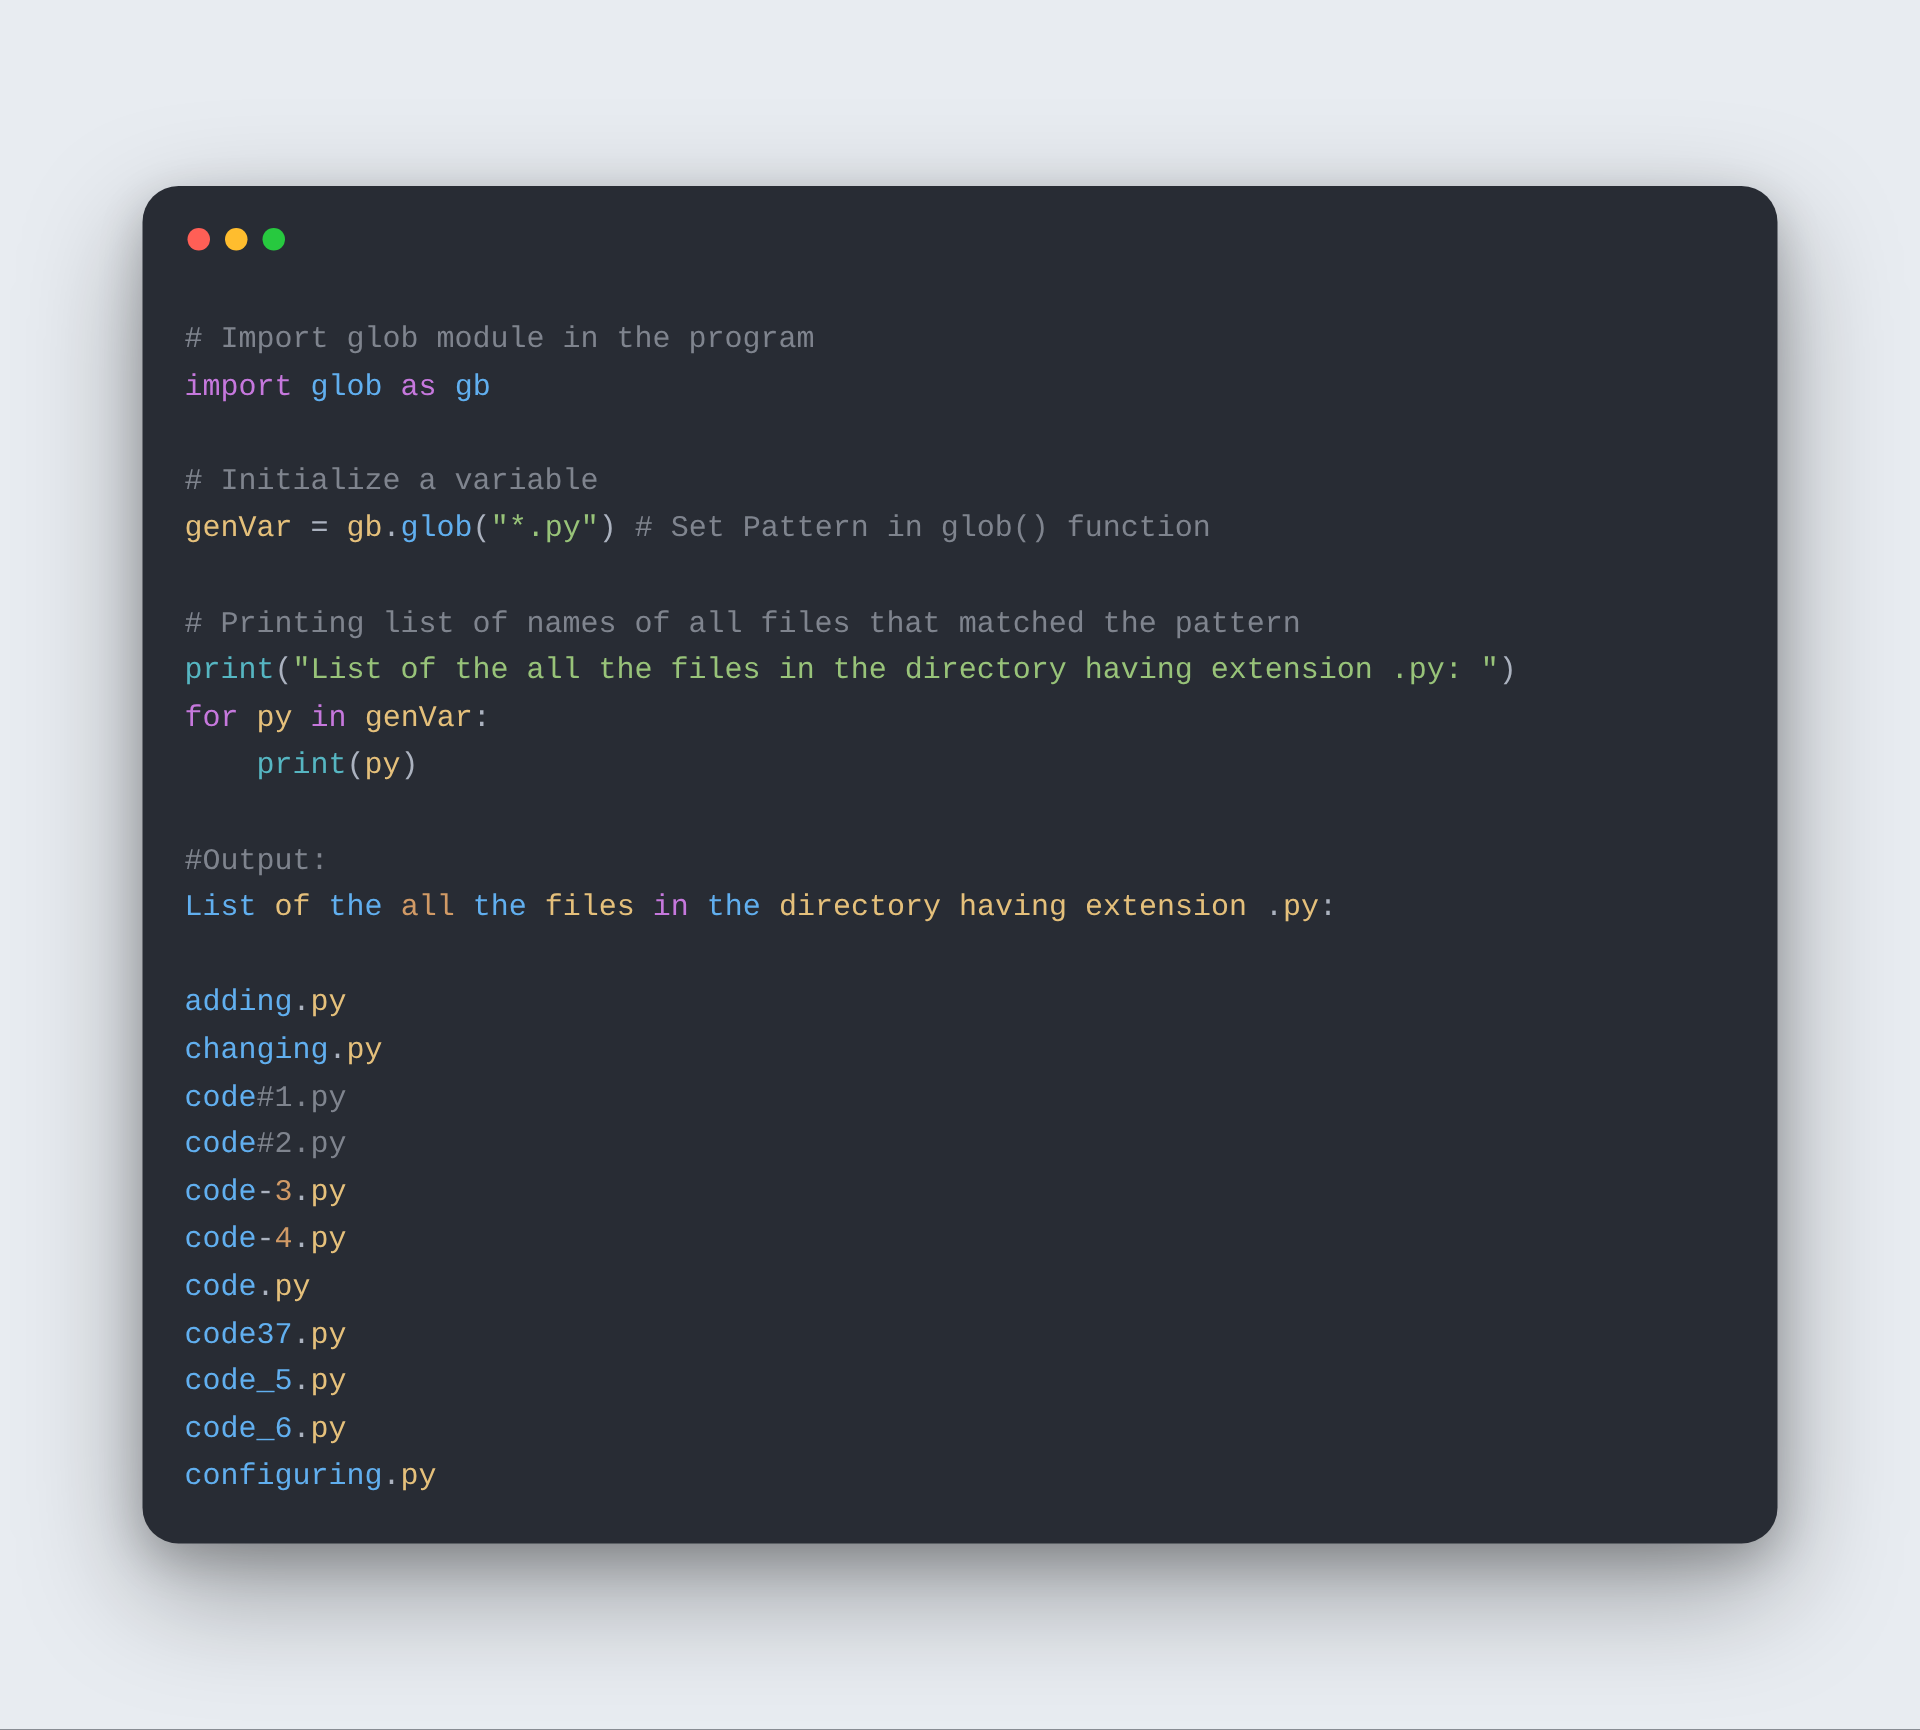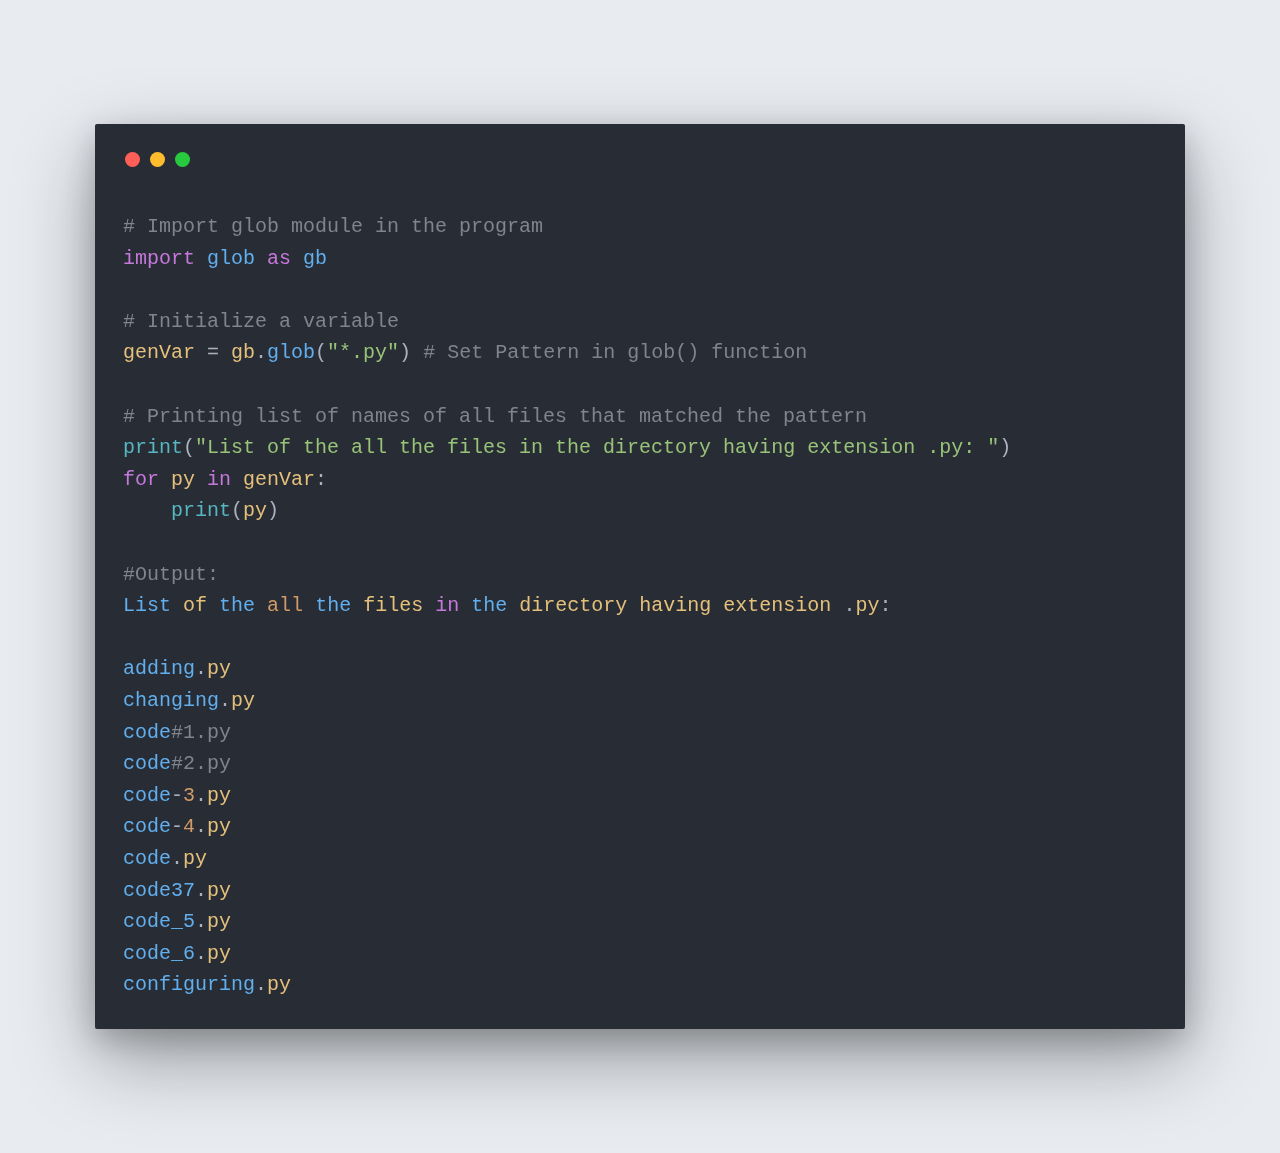--- a/index.html
+++ b/index.html
@@ -12,21 +12,21 @@
       width: 1280px;
       height: 1153px;
       display: flex;
       align-items: center;
       justify-content: center;
       font-family: 'SF Mono', 'Monaco', 'Menlo', 'Consolas', 'Courier New', monospace;
     }
     .window {
       width: 1090px;
       background: #282c34;
-      border-radius: 2px;
+      border-radius: 24px;
       box-shadow: 0 30px 80px rgba(0,0,0,0.35), 0 10px 30px rgba(0,0,0,0.2);
       padding: 24px 28px 28px 28px;
     }
     .traffic-lights {
       display: flex;
       gap: 10px;
       margin-bottom: 44px;
       margin-top: 4px;
       margin-left: 2px;
     }

